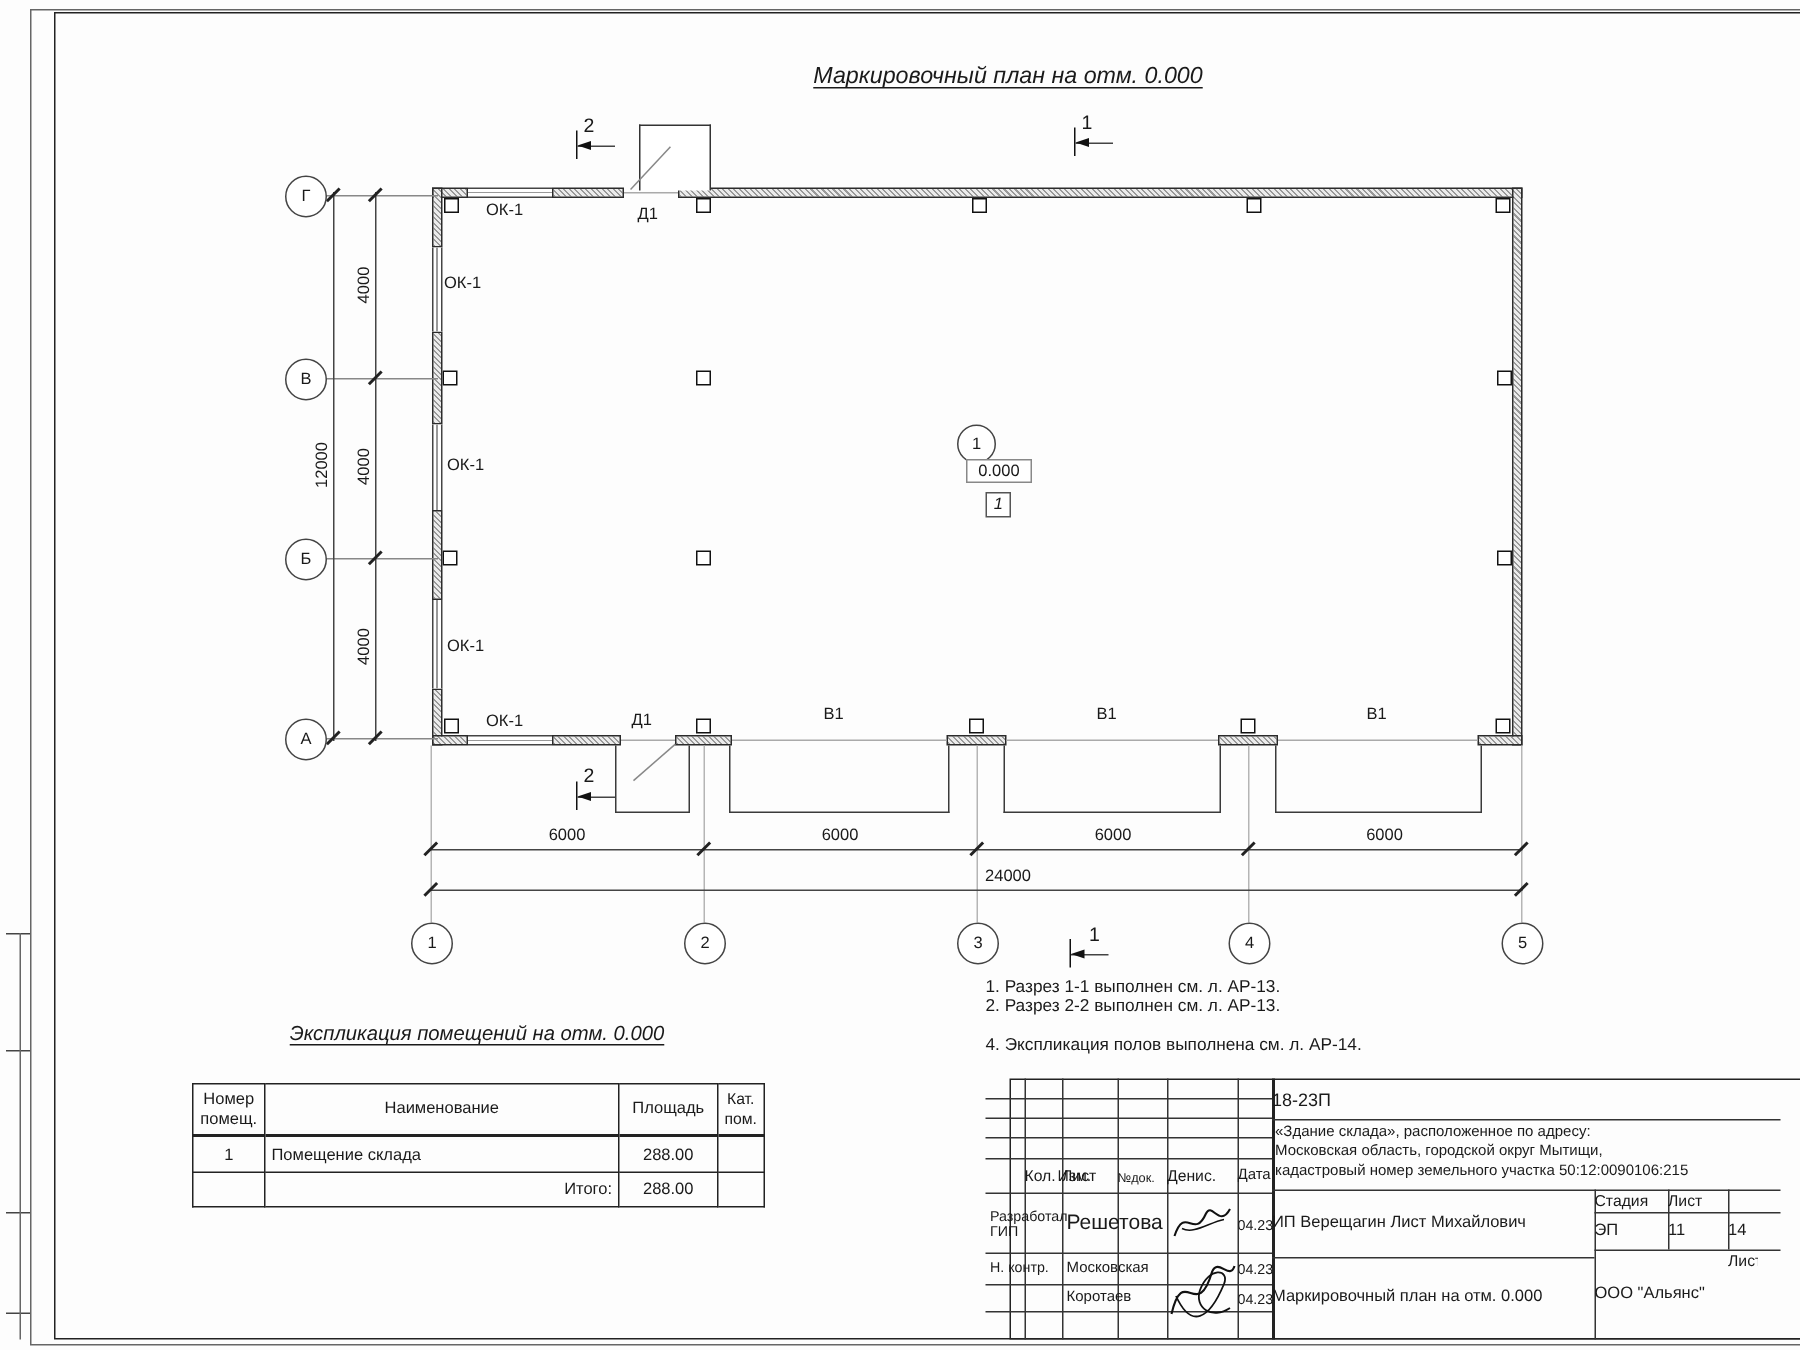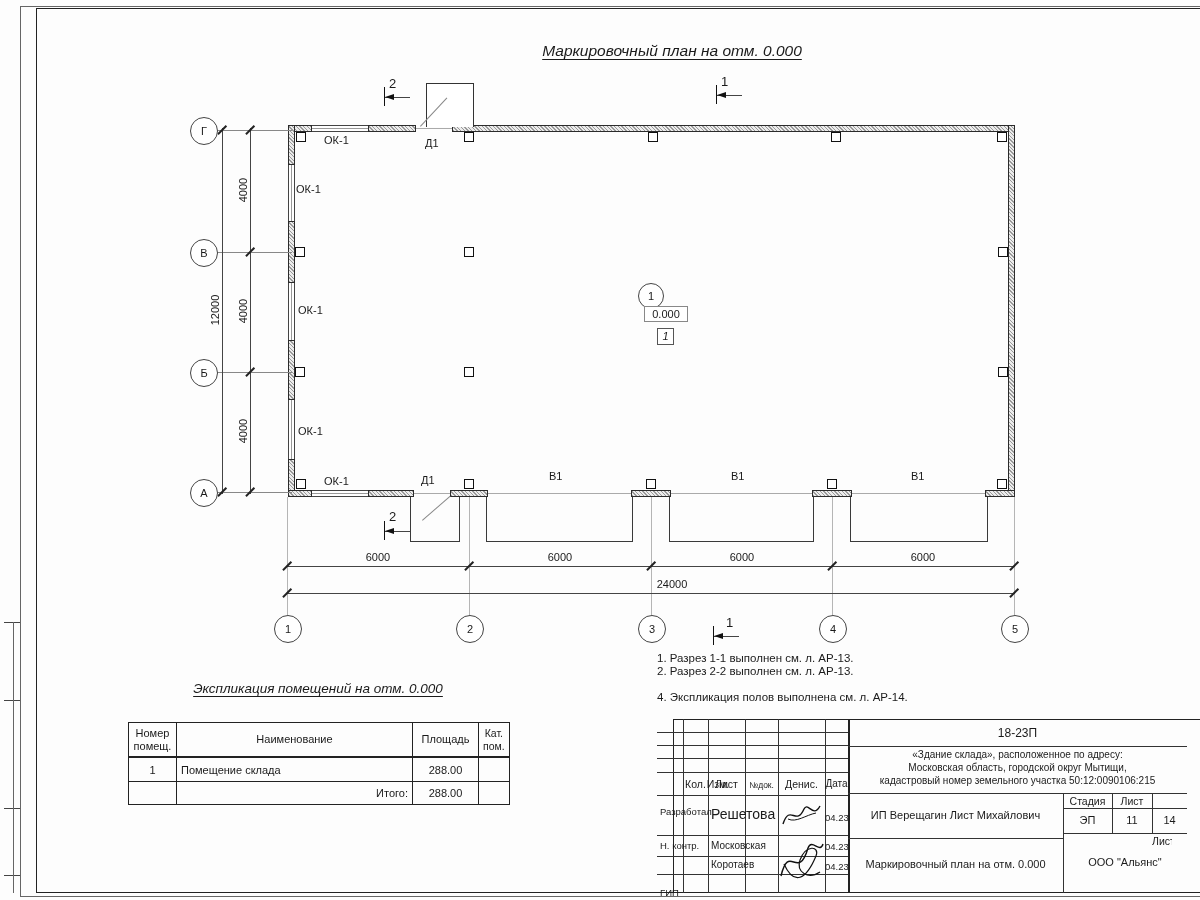--- a/index.html
+++ b/index.html
@@ -30,21 +30,21 @@
       border-bottom:3.5px solid transparent;border-right:9px solid #111;}
   .secnum{position:absolute;font-size:13px;}
   .swing{position:absolute;height:1px;background:#888;transform-origin:0 0;}
   .ttl{position:absolute;font-style:italic;text-decoration:underline;text-underline-offset:3px;}
   table.expl{position:absolute;left:128px;top:722px;border-collapse:collapse;table-layout:fixed;
              font-size:11px;}
   table.expl td{border:1px solid #222;padding:0 4px;height:22px;overflow:hidden;}
   table.expl tr.hdr td{border-bottom:2px solid #222;text-align:center;height:33px;line-height:1.15;}
   table.expl{border:1.5px solid #222;}
   .tb-line{background:#333;}
-  .tbtxt{position:absolute;text-align:center;overflow:hidden;white-space:nowrap;}
+  .tbtxt{position:absolute;text-align:left;overflow:hidden;white-space:nowrap;}
   svg{position:absolute;overflow:visible;}
 </style>
 </head>
 <body>
 
 <div id="sheet">
 
   <div class="abs" style="left:4px;top:6px;width:1191px;height:891px;border:1px solid #666;"></div>
   <div class="abs" style="left:20px;top:8px;width:1167px;height:885px;border:1.5px solid #222;"></div>
 
@@ -284,21 +284,21 @@
   <div class="tbtxt" style="left:745px;top:780px;width:33px;font-size:8.5px;">№док.</div>
   <div class="tbtxt" style="left:778px;top:778px;width:47px;font-size:10.5px;">Денис.</div>
   <div class="tbtxt" style="left:825px;top:778px;width:23px;font-size:10px;">Дата</div>
 
   <div class="lbl" style="left:660px;top:806px;font-size:9.5px;">Разработал</div>
   <div class="lbl" style="left:711px;top:806px;font-size:14px;">Решетова</div>
   <div class="tbtxt" style="left:825px;top:812px;width:23px;font-size:9.5px;">04.23</div>
   <div class="lbl" style="left:660px;top:840px;font-size:9.5px;">Н. контр.</div>
   <div class="lbl" style="left:711px;top:840px;font-size:10px;">Московская</div>
   <div class="tbtxt" style="left:825px;top:841px;width:23px;font-size:9.5px;">04.23</div>
-  <div class="lbl" style="left:660px;top:887px;font-size:9.5px;">ГИП</div>
+  <div class="lbl" style="left:660px;top:816px;font-size:9.5px;">ГИП</div>
   <div class="lbl" style="left:711px;top:859px;font-size:10px;">Коротаев</div>
   <div class="tbtxt" style="left:825px;top:861px;width:23px;font-size:9.5px;">04.23</div>
 
   <svg style="left:780px;top:797px;" width="44" height="34" viewBox="0 0 44 34">
     <path d="M3,27 C10,6 16,30 24,12 C28,4 33,22 40,9" fill="none" stroke="#111" stroke-width="1.4"></path>
     <path d="M8,22 C16,26 26,18 36,16" fill="none" stroke="#111" stroke-width="1"></path>
   </svg>
   <svg style="left:776px;top:836px;" width="52" height="50" viewBox="0 0 52 50">
     <path d="M5,40 C13,6 22,46 32,12 C36,2 44,18 47,8" fill="none" stroke="#111" stroke-width="1.4"></path>
     <path d="M8,28 C18,50 30,44 40,20 C44,10 30,8 24,24 C20,36 32,44 44,36" fill="none" stroke="#111" stroke-width="1.2"></path>

